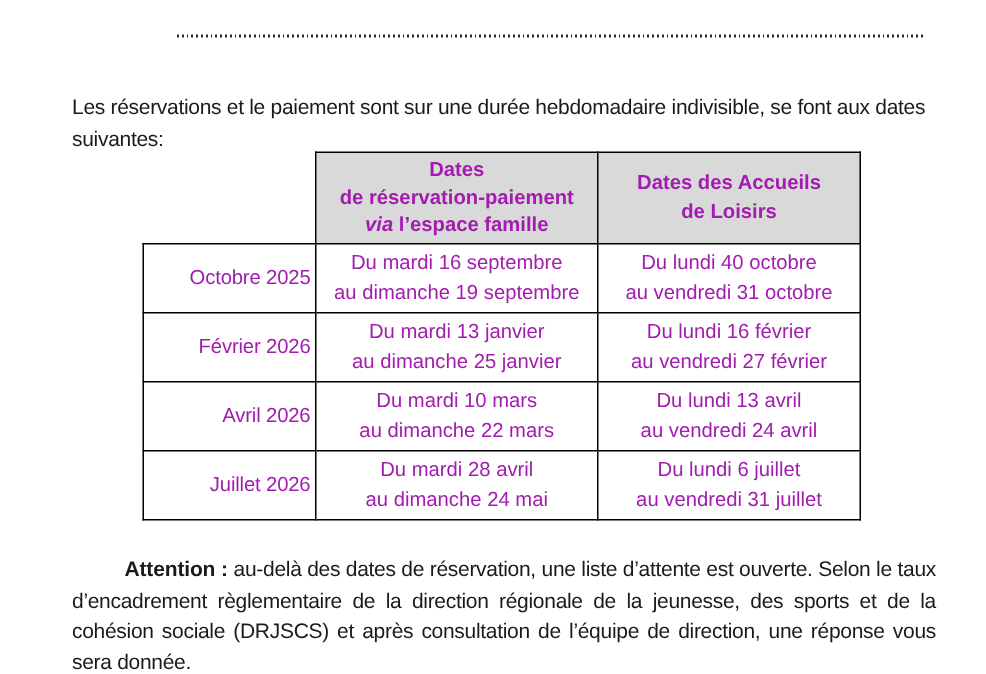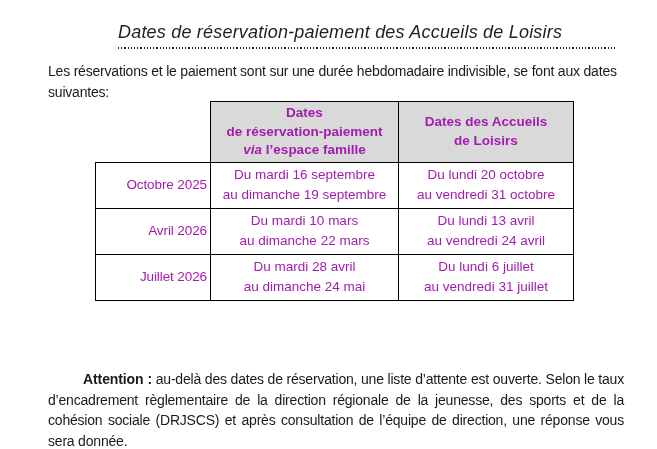--- a/index.html
+++ b/index.html
@@ -93,21 +93,20 @@
     text-align: justify;
   }
   .footer-para b { letter-spacing: -0.1px; margin-left: 35px; }
 </style>
 </head>
 <body>
 
 <div class="page">
 
   <div class="title-block">
-    <span class="title">Dates de réservation-paiement des Accueils de Loisirs</span>
     <div class="title-underline"></div>
   </div>
 
   <p class="intro">Les réservations et le paiement sont sur une durée hebdomadaire indivisible, se font aux dates suivantes:</p>
 
   <table class="res-table">
     <colgroup>
         <col class="c1">
         <col class="c2">
         <col class="c3">
@@ -127,22 +126,33 @@
       </tr>
     </thead>
     <tbody>
       <tr>
         <td class="period-cell">Octobre 2025</td>
         <td>
           <span class="cell-line">Du mardi 16 septembre</span>
           <span class="cell-line">au dimanche 19 septembre</span>
         </td>
         <td>
-          <span class="cell-line">Du lundi 20 octobre</span>
+          <span class="cell-line">Du lundi 40 octobre</span>
           <span class="cell-line">au vendredi 31 octobre</span>
+        </td>
+      </tr>
+      <tr>
+        <td class="period-cell">Février 2026</td>
+        <td>
+          <span class="cell-line">Du mardi 13 janvier</span>
+          <span class="cell-line">au dimanche 25 janvier</span>
+        </td>
+        <td>
+          <span class="cell-line">Du lundi 16 février</span>
+          <span class="cell-line">au vendredi 27 février</span>
         </td>
       </tr>
       <tr>
         <td class="period-cell">Avril 2026</td>
         <td>
           <span class="cell-line">Du mardi 10 mars</span>
           <span class="cell-line">au dimanche 22 mars</span>
         </td>
         <td>
           <span class="cell-line">Du lundi 13 avril</span>

